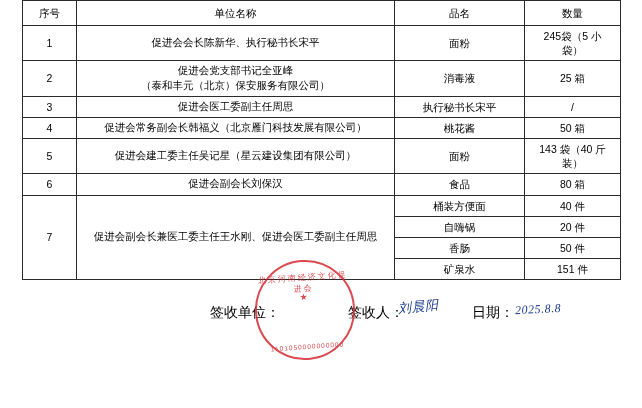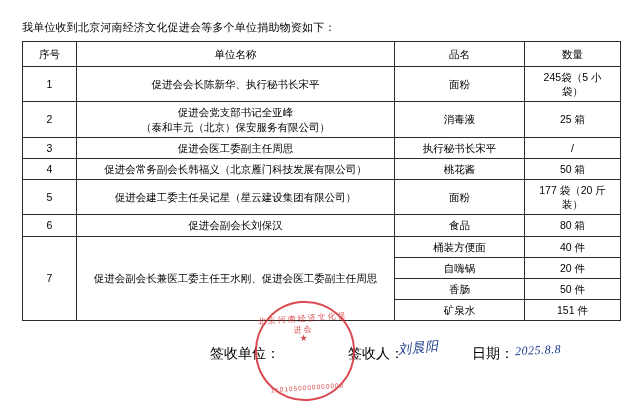--- a/index.html
+++ b/index.html
@@ -59,20 +59,21 @@
   .col-no { width: 54px; }
   .col-name { width: 318px; }
   .col-item { width: 130px; }
   .col-qty { width: 96px; }
   td.row-num {
     font-size: 9.5px;
   }
   td.name-cell {
     font-size: 10.5px;
     padding: 2px 4px;
+    font-family: Liberation Mono, monospace;
   }
   .sub-line {
     display: block;
   }
   .footer {
     position: relative;
     margin: 16px 0 0 0;
     height: 64px;
   }
   .sig-line {
@@ -136,21 +137,20 @@
     font-size: 9px;
     letter-spacing: 1px;
   }
 </style>
 </head>
 <body>
 
 <div class="page">
 
 
-  <div class="intro-line">我单位收到北京河南经济文化促进会等多个单位捐助物资如下：</div>
 
   <table class="receipt">
     <colgroup>
       <col class="col-no">
       <col class="col-name">
       <col class="col-item">
       <col class="col-qty">
     </colgroup>
     <thead>
       <tr>
@@ -193,21 +193,21 @@
           </td>
           <td>桃花酱</td>
           <td>50 箱</td>
         </tr>
         <tr>
           <td class="row-num" rowspan="1">5</td>
           <td class="name-cell" rowspan="1">
             <span class="sub-line">促进会建工委主任吴记星（星云建设集团有限公司）</span>
           </td>
           <td>面粉</td>
-          <td>177 袋（20 斤装）</td>
+          <td>143 袋（40 斤装）</td>
         </tr>
         <tr>
           <td class="row-num" rowspan="1">6</td>
           <td class="name-cell" rowspan="1">
             <span class="sub-line">促进会副会长刘保汉</span>
           </td>
           <td>食品</td>
           <td>80 箱</td>
         </tr>
         <tr>

